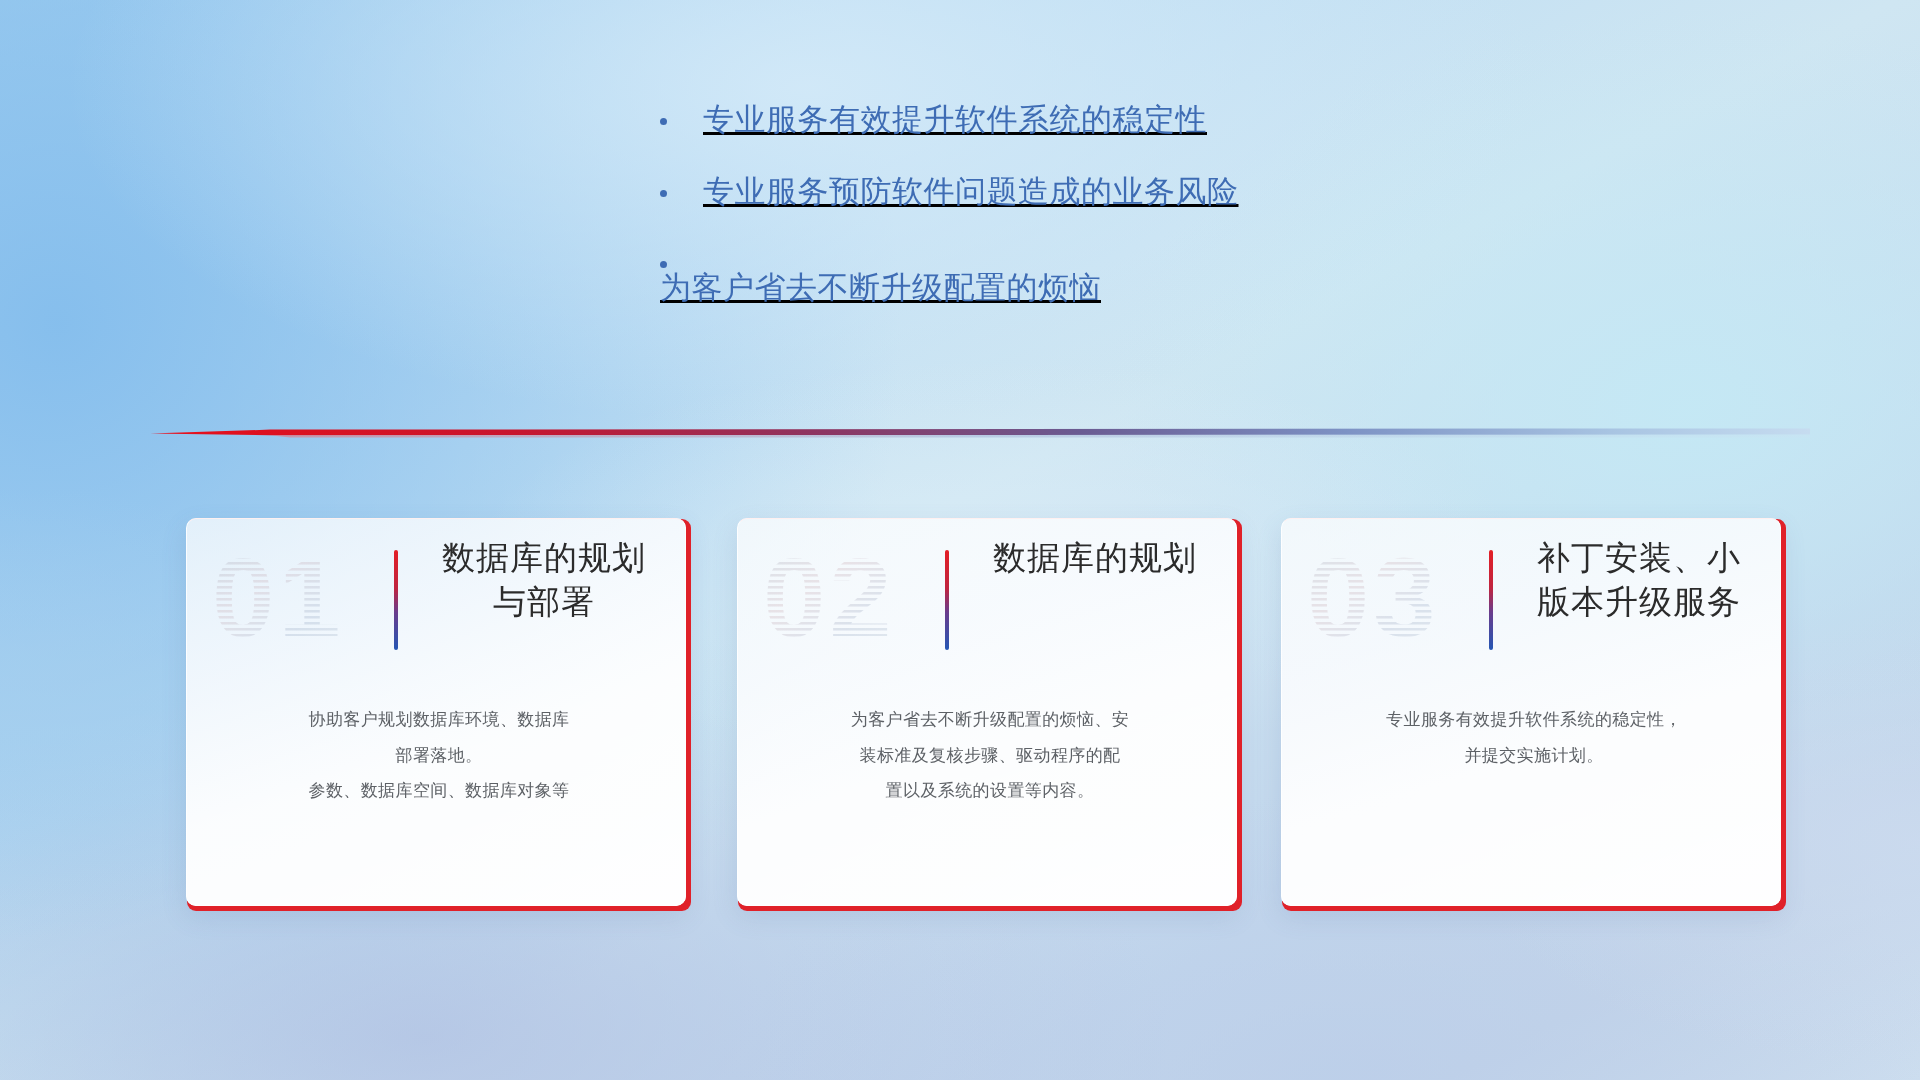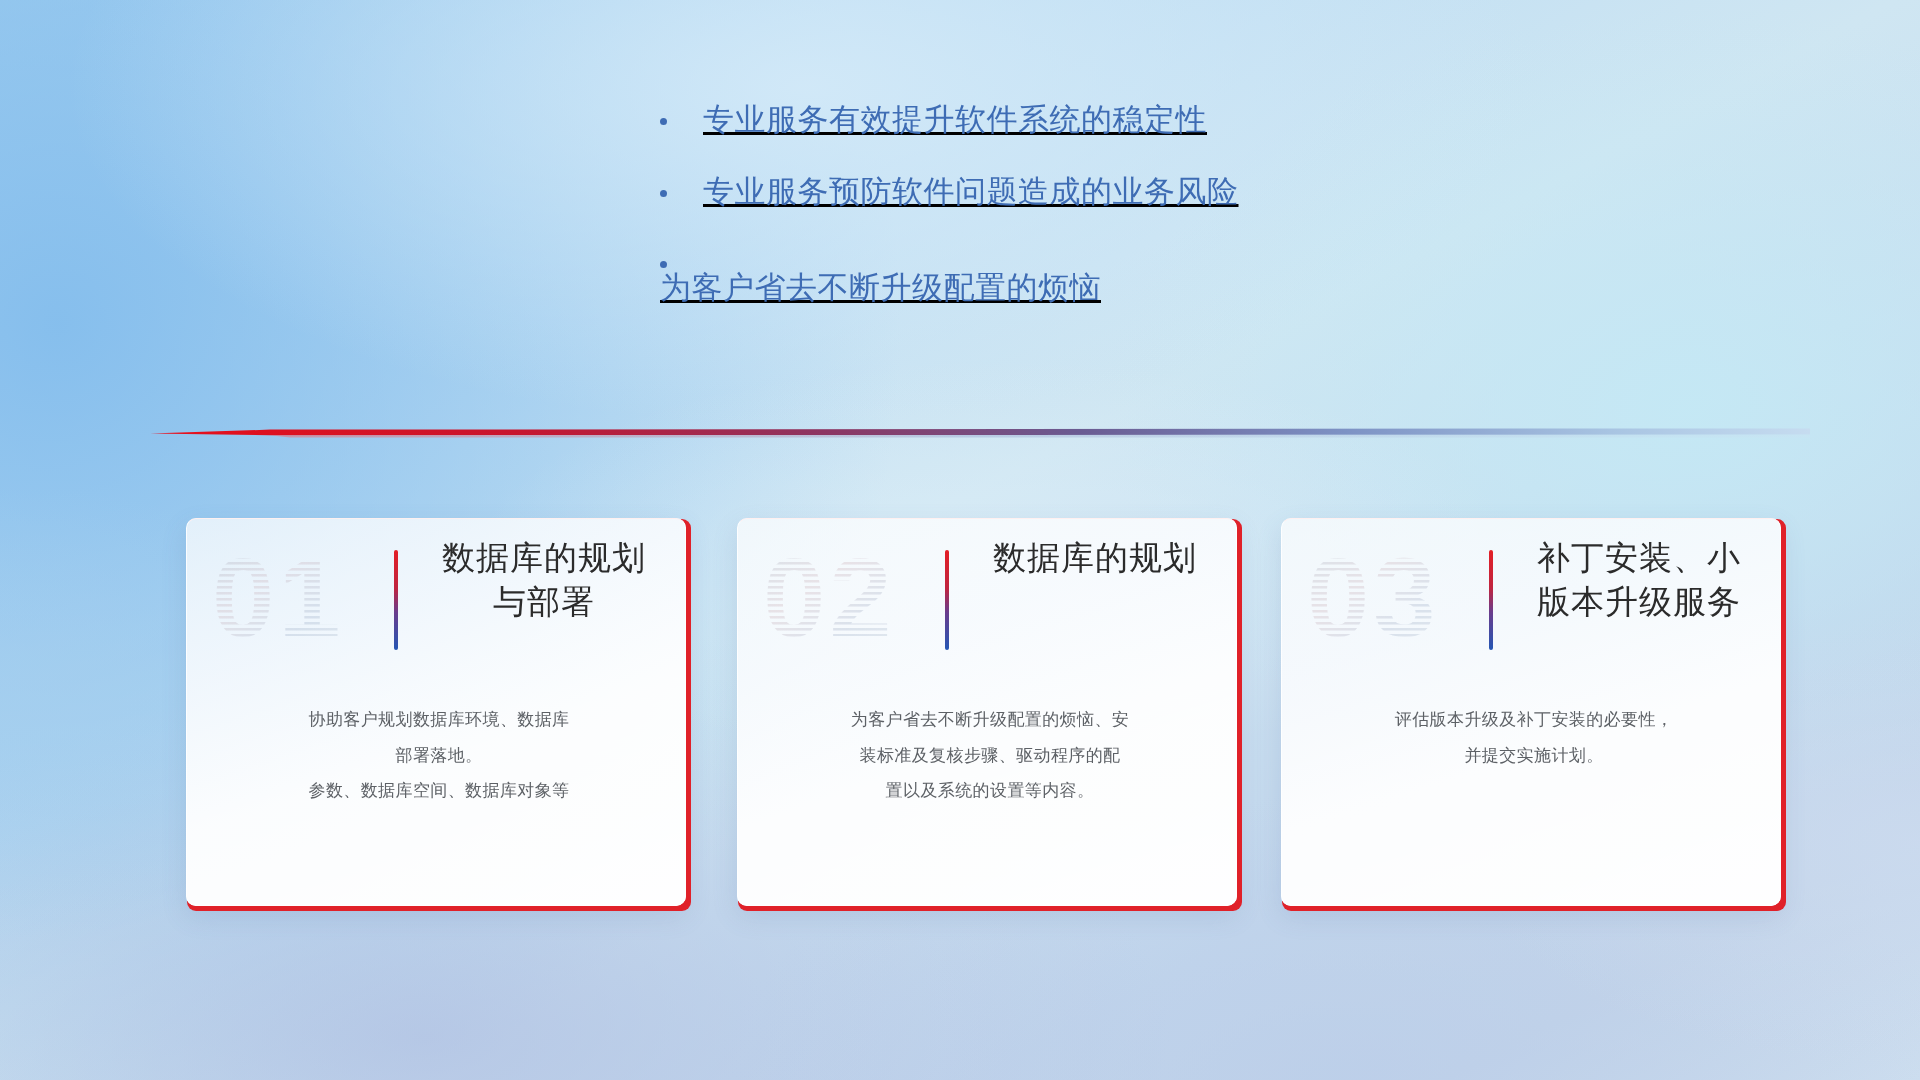--- a/index.html
+++ b/index.html
@@ -257,19 +257,19 @@
           </g>
         </svg>
       </div>
       <div class="rule"></div>
       <div class="card-title">
         <div>补丁安装、小</div>
         <div>版本升级服务</div>
       </div>
     </div>
     <div class="card-body">
-      <div>评估版本升级及补丁安装的必要性，</div>
+      <div>专业服务有效提升软件系统的稳定性，</div>
       <div>并提交实施计划。</div>
       <div></div>
     </div>
   </div>
 
 </div>
 
 </body></html>

